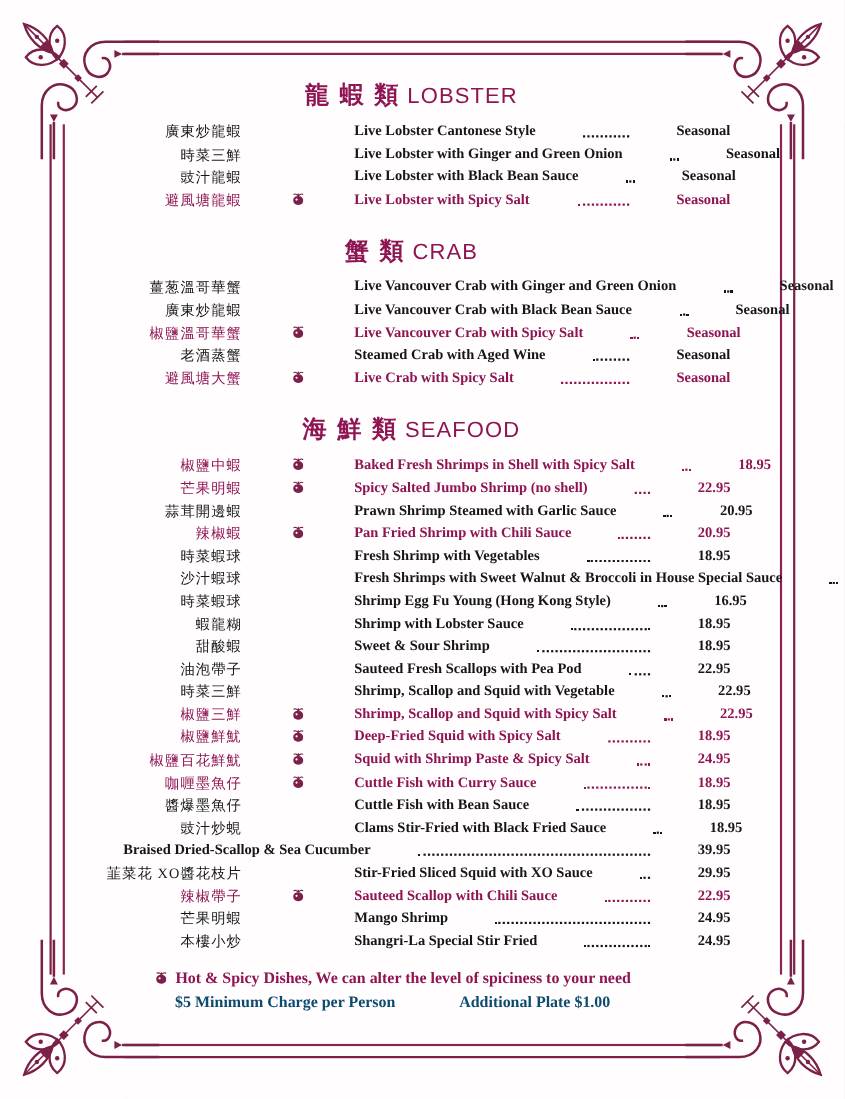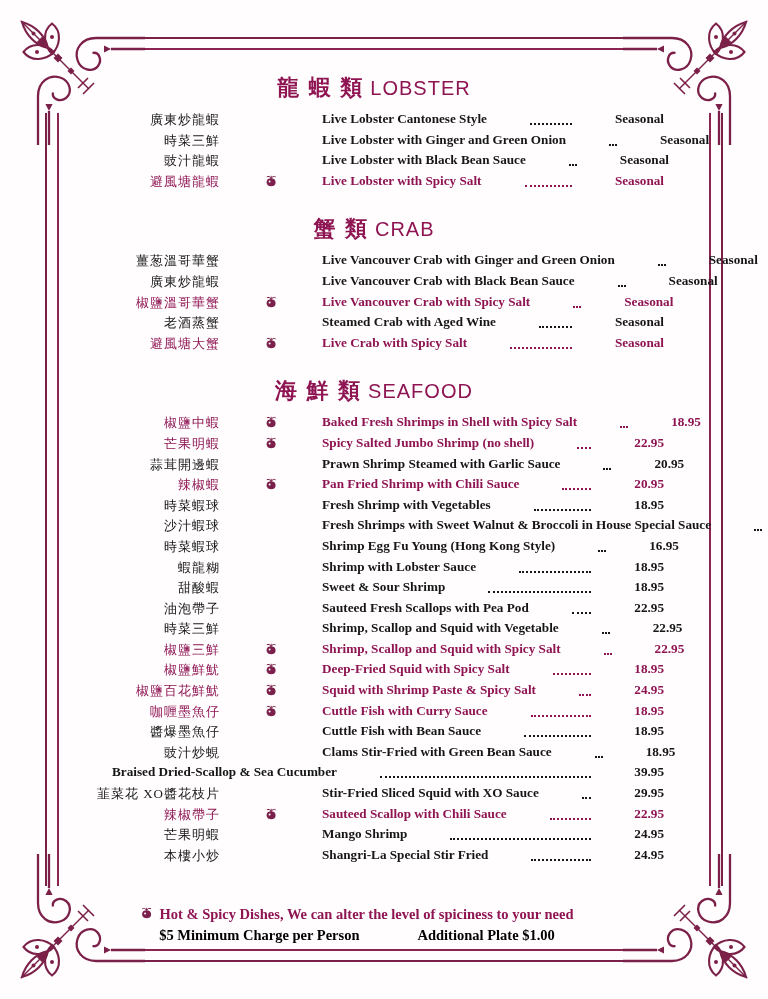--- a/index.html
+++ b/index.html
@@ -63,30 +63,30 @@
   .en-name{white-space:nowrap;}
   .dots{
     flex:1;
     height:13px;
     border-bottom:2px dotted currentColor;
     margin:0 3px;
     min-width:8px;
   }
   .price{flex:none;text-align:right;white-space:nowrap;}
 
-  .footer{margin-top:40px;text-align:center;}
+  .footer{margin-top:16px;text-align:center;}
   .footer-note{
     color:#8e1452;font-weight:bold;font-size:14.5px;
     display:flex;justify-content:center;align-items:center;gap:6px;
   }
   .footer-note svg{position:relative;top:-1px;}
   .charges{
     margin-top:4px;
     display:flex;justify-content:center;gap:58px;
-    font-weight:bold;font-size:14.5px;color:#000000;
+    font-weight:bold;font-size:14.5px;color:#0c4a6e;
   }
 </style>
 </head>
 <body>
 
 <svg width="0" height="0" style="position:absolute" aria-hidden="true">
   <defs>
     <g id="pepper">
       <path d="M6 3.2 C2.2 3.2 0.9 6.2 2 9 C3.2 12 9.3 12 10.3 9 C11.4 6.2 9.8 3.2 6 3.2 Z" fill="#7b1f4b" stroke="none"></path>
       <path d="M6.2 3.4 C5.2 1.4 3.2 1 1.8 1.8 M6.2 3.4 C7.2 1.4 9.2 1 10.6 1.8 M6.2 3.6 V0.8" fill="none" stroke="#7b1f4b" stroke-width="1"></path>
@@ -465,21 +465,21 @@
     <span class="price">18.95</span>
   </div>
 
   <div class="row">
     <span class="zh-name">豉汁炒蜆</span>
     <span class="gutter">
       <svg width="12" height="13" viewBox="0 0 12 13">
                   <use href="#pepper"></use>
                 </svg>
     </span>
-    <span class="en-name">Clams Stir-Fried with Green Bean Sauce</span>
+    <span class="en-name">Clams Stir-Fried with Black Fried Sauce</span>
     <span class="dots"></span>
     <span class="price">18.95</span>
   </div>
 
   <div class="row">
     <span class="gutter">
       <svg width="12" height="13" viewBox="0 0 12 13">
                   <use href="#pepper"></use>
                 </svg>
     </span>

